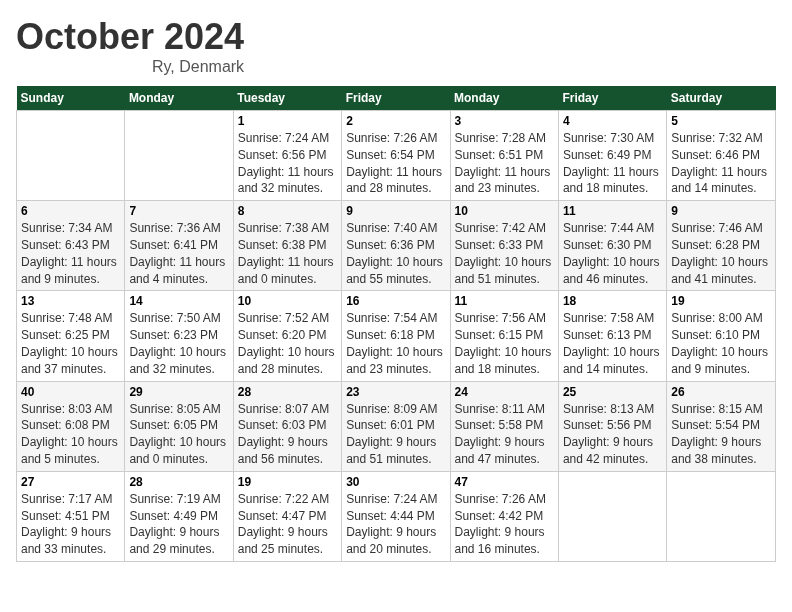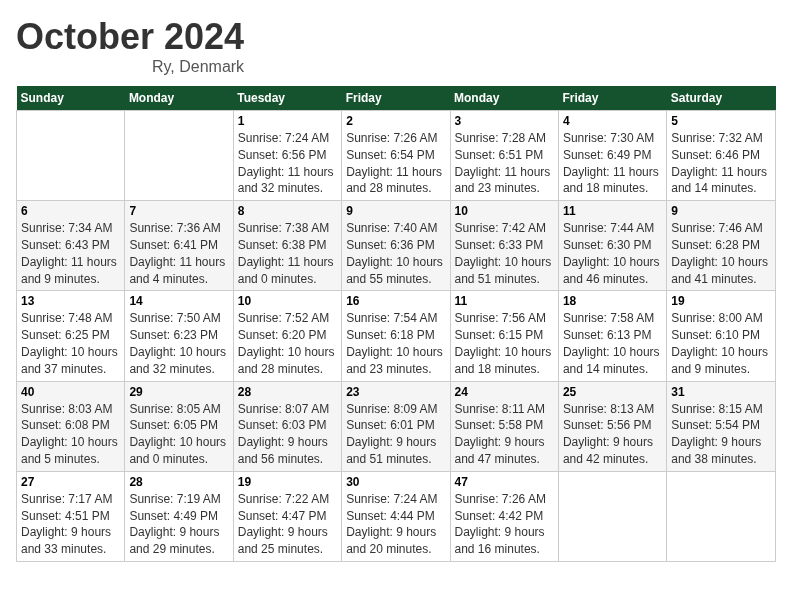--- a/index.html
+++ b/index.html
@@ -211,21 +211,21 @@
         </td>
         <td>
           <span class="day-num">24</span>
           <div class="day-info">Sunrise: 8:11 AM<br>Sunset: 5:58 PM<br>Daylight: 9 hours<br>and 47 minutes.</div>
         </td>
         <td>
           <span class="day-num">25</span>
           <div class="day-info">Sunrise: 8:13 AM<br>Sunset: 5:56 PM<br>Daylight: 9 hours<br>and 42 minutes.</div>
         </td>
         <td>
-          <span class="day-num">31</span>
+          <span class="day-num">26</span>
           <div class="day-info">Sunrise: 8:15 AM<br>Sunset: 5:54 PM<br>Daylight: 9 hours<br>and 38 minutes.</div>
         </td>
       </tr>
       <tr>
         <td>
           <span class="day-num">27</span>
           <div class="day-info">Sunrise: 7:17 AM<br>Sunset: 4:51 PM<br>Daylight: 9 hours<br>and 33 minutes.</div>
         </td>
         <td>
           <span class="day-num">28</span>

